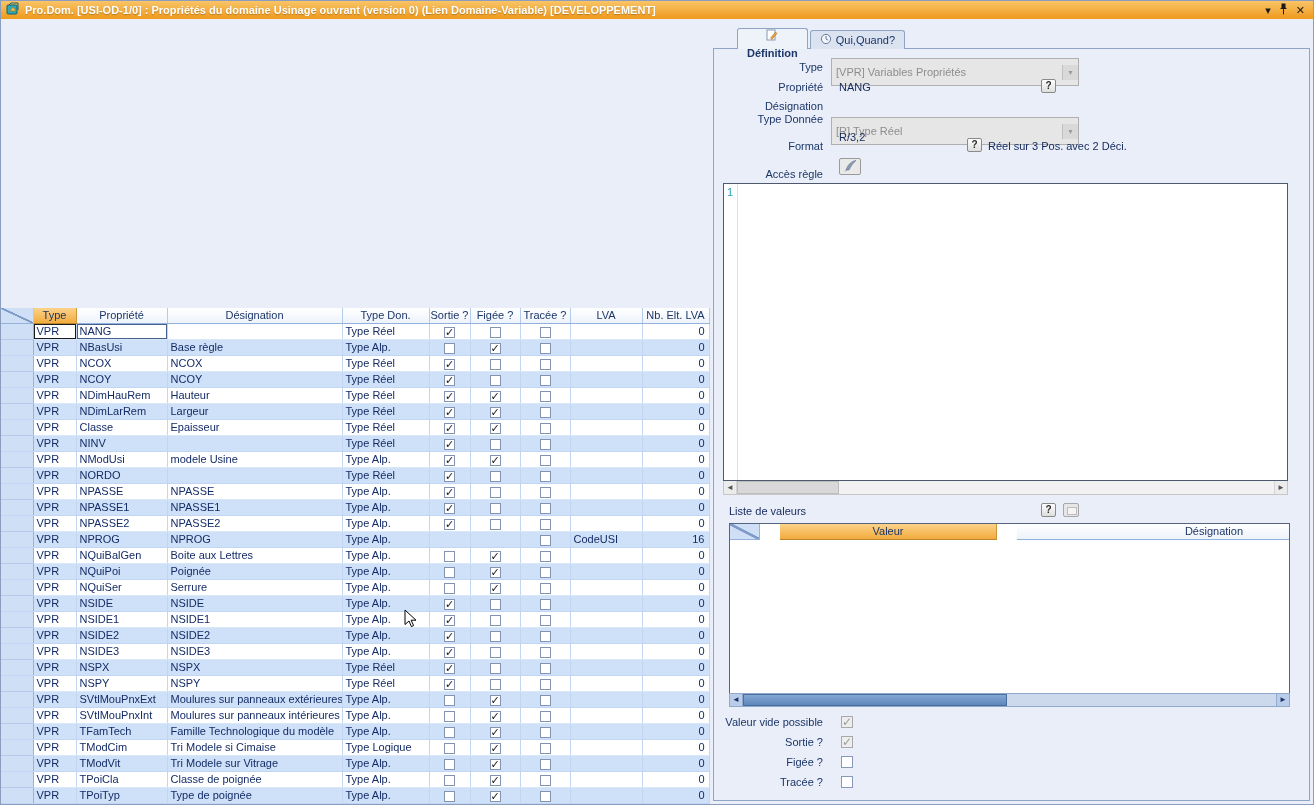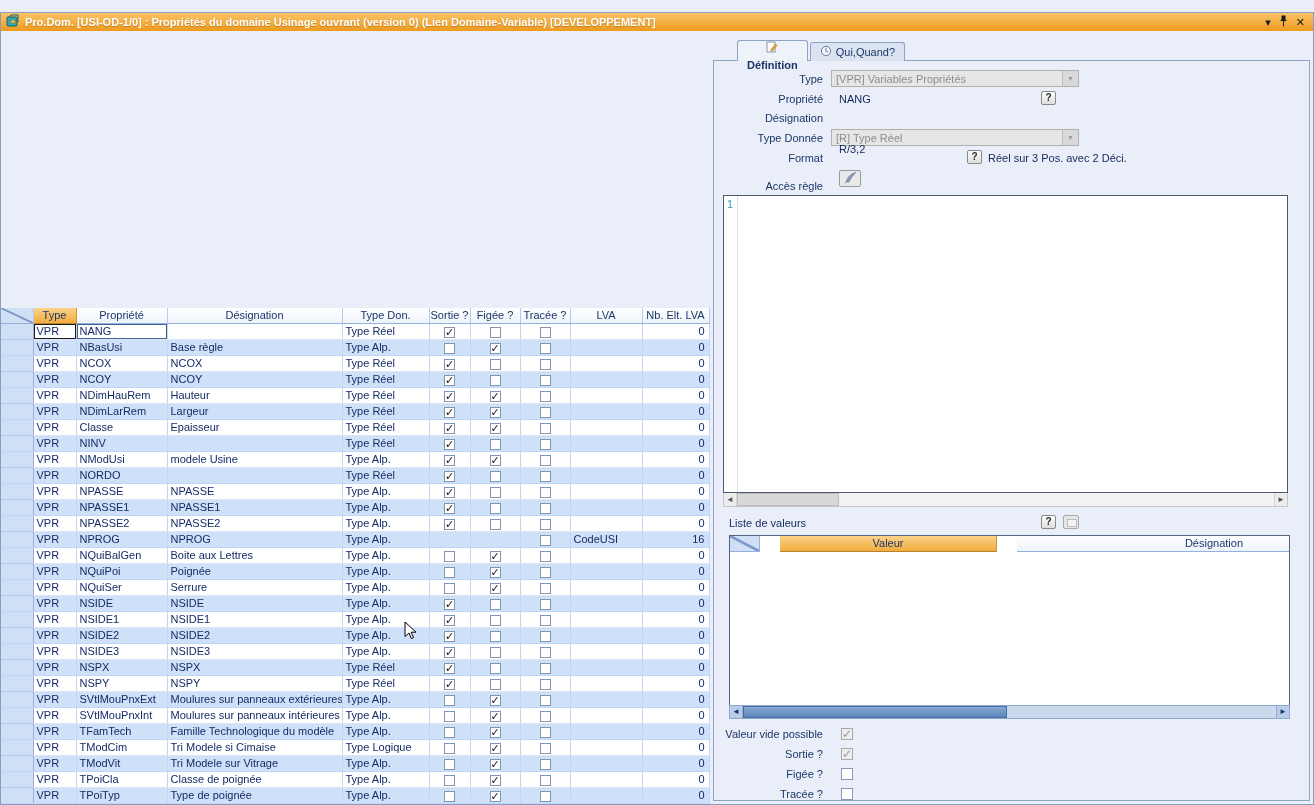--- a/index.html
+++ b/index.html
@@ -1,18 +1,18 @@
 <!DOCTYPE html>
 <html><head>
 <meta charset="utf-8">
 <style>
   * { margin:0; padding:0; box-sizing:border-box; }
   html,body { width:1314px; height:805px; overflow:hidden; }
   body { font-family:"Liberation Sans","DejaVu Sans",sans-serif; font-size:11px; background:#e9eef8; position:relative; color:#1c3668; }
-  .window { position:absolute; inset:0; border:1px solid #8b9dbd;margin-top:12px; }
+  .window { position:absolute; inset:0; border:1px solid #8b9dbd; }
 
   
   .titlebar { position:absolute; left:0; top:0; right:0; height:18px;
     background:linear-gradient(#f9c468,#ee9a1d); display:flex; align-items:center;
     padding:0 5px; gap:5px; }
   .title-text { color:#fff; font-weight:bold; font-size:11px; text-shadow:0 1px 1px rgba(120,70,0,.45);
     white-space:nowrap; overflow:hidden; flex:1; }
   .tb-btns { display:flex; align-items:center; gap:8px; padding-right:3px; }
   .tb-btn { color:#1b1b1b; font-size:11px; line-height:11px; cursor:default; }
 
@@ -44,21 +44,21 @@
   .panel { position:absolute; left:710px; top:18px; right:1px; bottom:1px; }
   .tab-content { position:absolute; left:2px; right:2px; top:29px; bottom:2px;
     border:1px solid #90a4c6; background:#e9eef8; }
   .tabs { position:absolute; left:26px; top:9px; height:21px; display:flex; align-items:flex-end; z-index:3; }
   .tab { display:inline-flex; align-items:center; gap:4px; height:19px; padding:0 9px;
     background:#dbe3f1; border:1px solid #8ea4c6; border-bottom:none; border-radius:3px 3px 0 0;
     margin-right:2px; color:#1c3668; white-space:nowrap; }
   .tab.active { background:#eef3fa; font-weight:bold; height:21px;flex-direction:column; }
 
   .flabel { position:absolute; left:0; width:112px; text-align:right; color:#1c3668; }
-  .combo { position:absolute; left:120px; width:248px; height:17px; background:#e6e6e6;
+  .combo { position:absolute; left:120px; width:248px; height:28px; background:#e6e6e6;
     border:1px solid #b0b0b0; color:#8d8d8d; display:flex; align-items:center; }
   .combo .cval { flex:1; padding-left:4px; overflow:hidden; white-space:nowrap; }
   .combo .cbtn { width:16px; height:15px; background:#d9d9d9; border-left:1px solid #c0c0c0;
     color:#9a9a9a; font-size:8px; text-align:center; line-height:15px; }
   .ftext { position:absolute; color:#14285c; }
   .qbtn { position:absolute; width:15px; height:14px; background:linear-gradient(#fdfdfd,#dedede);
     border:1px solid #8a8a8a; border-radius:2px; color:#2a2a2a; font-weight:bold; font-size:10px;
     text-align:center; line-height:12px; }
   .miscbtn { position:absolute; width:16px; height:14px; background:#e6e6e6; border:1px solid #a8a8a8; border-radius:2px; }
   .miscbtn::after { content:""; position:absolute; left:3px; top:3px; width:8px; height:6px; background:#f4f4f4; border:1px solid #bdbdbd; }
@@ -550,21 +550,21 @@
       <span class="cval">[VPR] Variables Propriétés</span>
       <span class="cbtn">▾</span>
     </div>
 
     <div class="flabel" style="top:62px">Propriété</div>
     <div class="ftext" style="left:128px; top:62px">NANG</div>
     <div class="qbtn" style="left:330px; top:60px">?</div>
 
     <div class="flabel" style="top:81px">Désignation</div>
 
-    <div class="flabel" style="top:101px">Type Donnée</div>
+    <div class="flabel" style="top:94px">Type Donnée</div>
     <div class="combo" style="top:98px">
       <span class="cval">[R] Type Réel</span>
       <span class="cbtn">▾</span>
     </div>
 
     <div class="flabel" style="top:121px">Format</div>
     <div class="ftext" style="left:128px; top:112px">R/3,2</div>
     <div class="qbtn" style="left:256px; top:119px">?</div>
     <div class="ftext" style="left:277px; top:121px">Réel sur 3 Pos. avec 2 Déci.</div>
 

